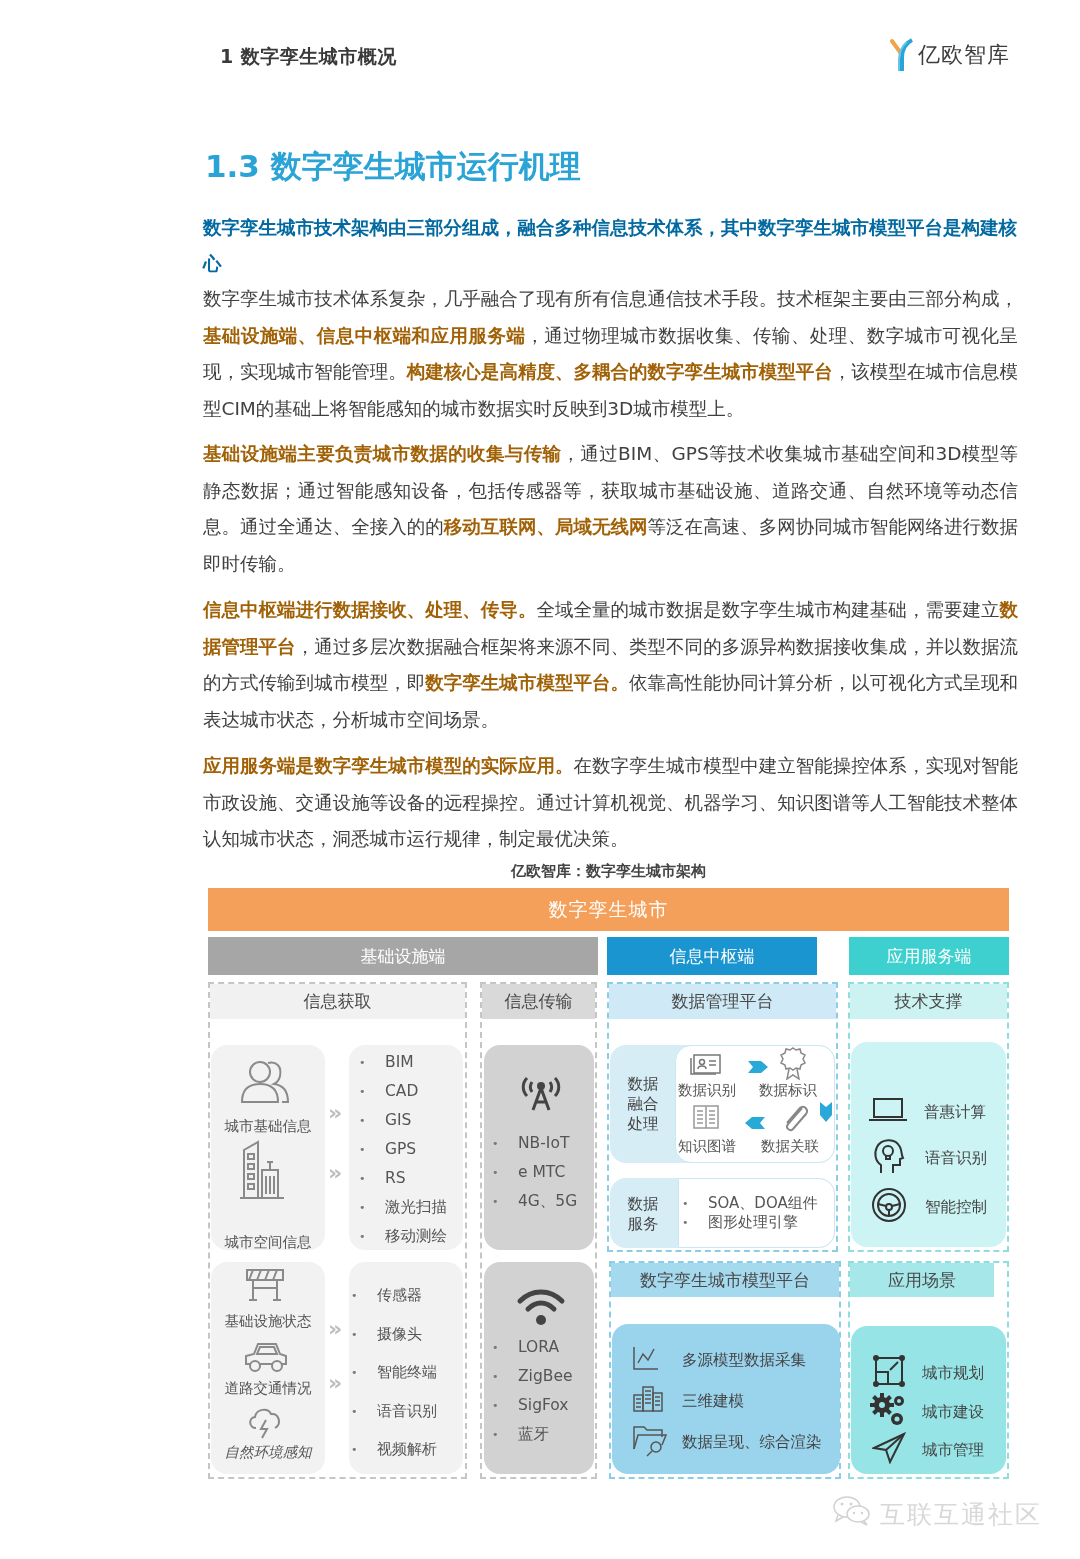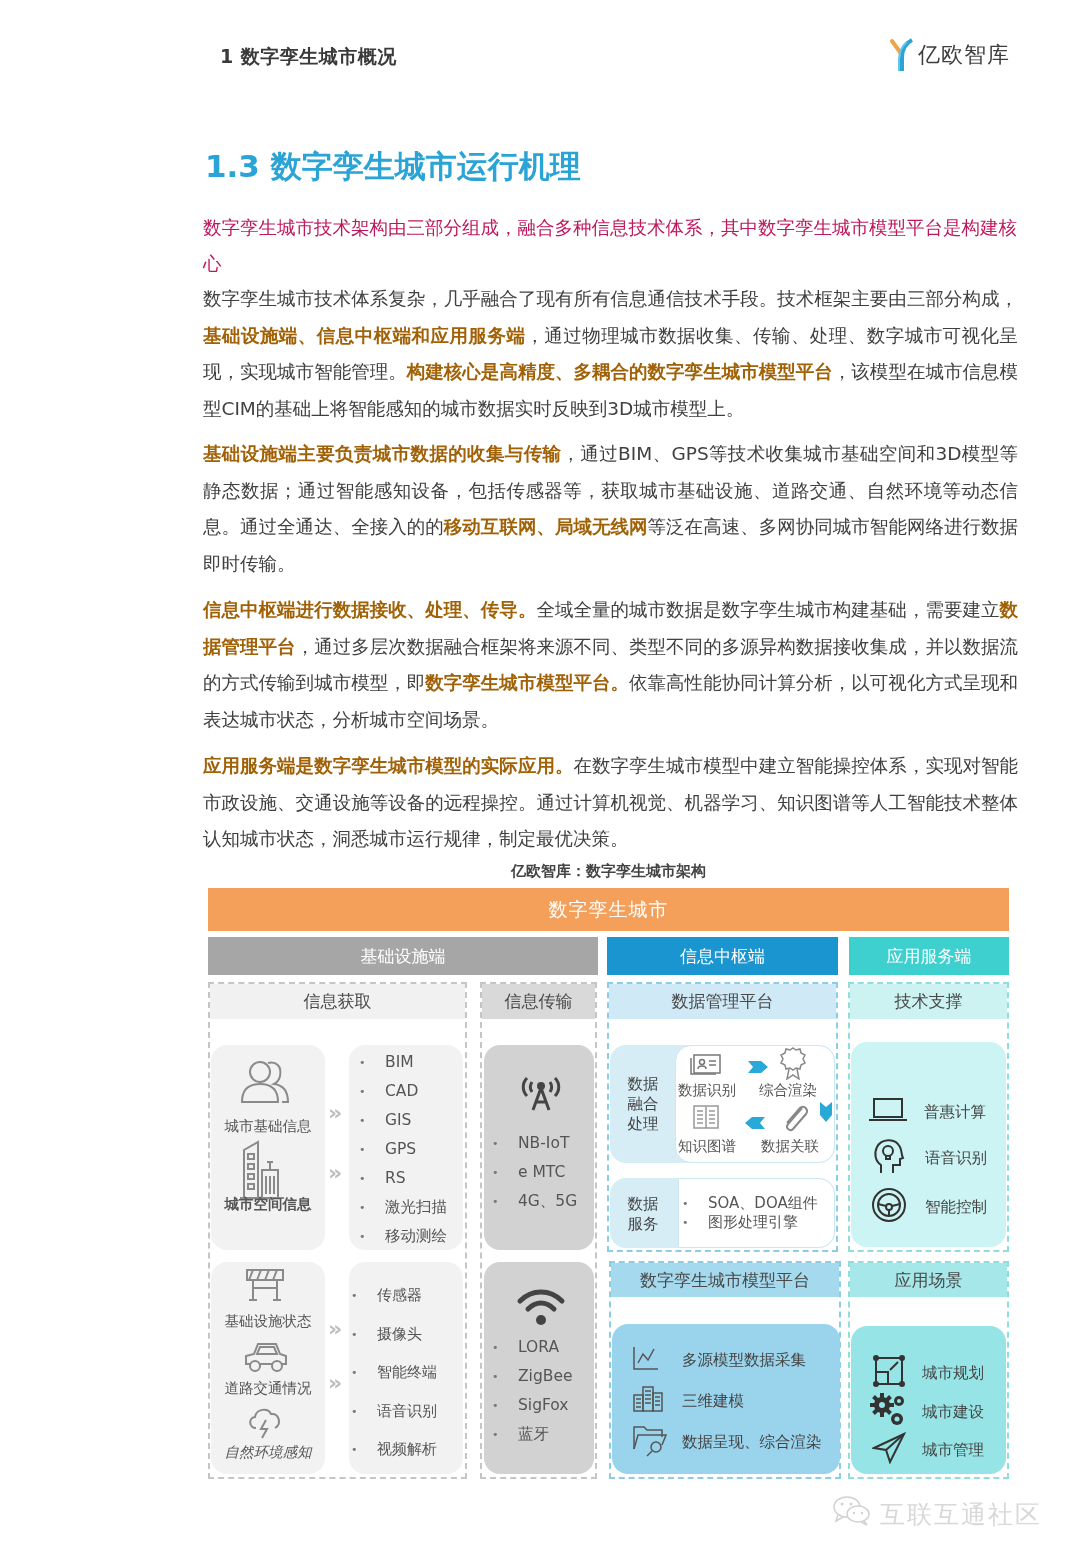--- a/index.html
+++ b/index.html
@@ -6,36 +6,36 @@
   html, body { width: 1080px; height: 1559px; background: #ffffff; overflow: hidden; }
   body { position: relative; font-family: "DejaVu Sans", "Liberation Sans", sans-serif; color: #404040; }
 
   .running-head { position: absolute; left: 220px; top: 44px; font-size: 19px; font-weight: bold; color: #3a3a3a; letter-spacing: 0.5px; }
   .logo { position: absolute; left: 890px; top: 38px; display: flex; align-items: center; gap: 4px; }
   .logo-mark { width: 24px; height: 34px; position: relative; }
   .logo-text { font-size: 22px; color: #3d3d3d; letter-spacing: 1px; }
 
   .section-title { position: absolute; left: 205px; top: 146px; font-size: 31px; font-weight: bold; color: #2aa3d6; }
 
-  .lead { position: absolute; left: 203px; top: 210px; width: 815px; font-size: 18.5px; font-weight: normal; color: #be185d; line-height: 36px; }
+  .lead { position: absolute; left: 203px; top: 210px; width: 815px; font-size: 18.5px; font-weight: bold; color: #0369a1; line-height: 36px; }
 
   .para { position: absolute; left: 203px; width: 815px; font-size: 18.5px; line-height: 36.5px; color: #404040; text-align: justify; }
   .para b { color: #a16207; }
   .p1 { top: 281px; }
   .p2 { top: 436px; }
   .p3 { top: 592px; }
   .p4 { top: 748px; }
 
   .fig-caption { position: absolute; left: 0; width: 1217px; top: 862px; text-align: center; font-size: 15px; font-weight: bold; color: #444; }
 
   
   .bar-top { position: absolute; left: 208px; top: 888px; width: 801px; height: 43px; background: #f5a05a; color: #fff; font-size: 19px; display: flex; align-items: center; justify-content: center; letter-spacing: 1px; }
   .bar { position: absolute; top: 937px; height: 38px; color: #fff; font-size: 17px; display: flex; align-items: center; justify-content: center; }
   .bar-infra { left: 208px; width: 390px; background: #a6a6a6; }
-  .bar-hub { left: 607px; width: 231px; background: #1a95d0; }
+  .bar-hub { left: 607px; width: 210px; background: #1a95d0; }
   .bar-app { left: 849px; width: 160px; background: #3ed0cf; }
 
   .dashbox { position: absolute; border: 2px dashed #c5c5c5; }
   .dashbox.blue { border-color: #8ccde6; }
   .dashbox.cyan { border-color: #8fdedd; }
 
   .subhead { position: absolute; height: 35px; display: flex; align-items: center; justify-content: center; font-size: 17px; color: #4a4a4a; }
 
   .card { position: absolute; border-radius: 16px; }
   .card.light { background: #f2f2f2; }
@@ -111,21 +111,21 @@
         <rect x="8" y="24" width="6" height="5"></rect>
         <rect x="8" y="34" width="6" height="5"></rect>
         <rect x="8" y="44" width="6" height="5"></rect>
         <rect x="22" y="30" width="16" height="28"></rect>
         <path d="M26 36 L26 54 M30 36 L30 54 M34 36 L34 54"></path>
         <path d="M30 30 L30 22 M27 22 L33 22"></path>
         <path d="M0 58 L44 58"></path>
       </g>
     </svg>
 </span>
-<div class="icon-label" style="left:210px; top:1195px;font-weight:bold;">城市空间信息</div>
+<div class="icon-label" style="left:210px; top:1233px;">城市空间信息</div>
 
 <div class="chev" style="left:328px; top:1100px;">»</div>
 <div class="chev" style="left:328px; top:1160px;">»</div>
 
 <div class="card light" style="left:349px; top:1045px; width:114px; height:205px;"></div>
 <ul class="bullet-list" style="left:357px; top:1048px;">
   <li>BIM</li>
   <li>CAD</li>
   <li>GIS</li>
   <li>GPS</li>
@@ -243,21 +243,21 @@
     </svg>
 </span>
 <span style="position:absolute; left:779px; top:1046px;">
   <svg width="28" height="34" viewBox="0 0 28 34">
       <g fill="none" stroke="#888" stroke-width="1.5">
         <path d="M14 2 L17 4 L21 3 L22 7 L26 9 L24 13 L26 17 L22 19 L21 23 L17 22 L14 24 L11 22 L7 23 L6 19 L2 17 L4 13 L2 9 L6 7 L7 3 L11 4 Z"></path>
         <path d="M10 23 L8 33 L14 29 L20 33 L18 23"></path>
       </g>
     </svg>
 </span>
-<div class="small-label" style="left:759px; top:1081px;">综合渲染</div>
+<div class="small-label" style="left:759px; top:1081px;">数据标识</div>
 <span style="position:absolute; left:820px; top:1102px;">
   <svg width="12" height="20" viewBox="0 0 12 20">
       <path d="M0 0 L6 5 L12 0 L12 13 L6 20 L0 13 Z" fill="#29a9d8"></path>
     </svg>
 </span>
 <span style="position:absolute; left:692px; top:1104px;">
   <svg width="28" height="26" viewBox="0 0 28 26">
       <g fill="none" stroke="#999" stroke-width="1.5">
         <rect x="2" y="2" width="24" height="22"></rect>
         <path d="M14 2 L14 24 M5 7 L11 7 M5 11 L11 11 M5 15 L11 15 M5 19 L11 19 M17 7 L23 7 M17 11 L23 11 M17 15 L23 15 M17 19 L23 19"></path>
@@ -361,21 +361,21 @@
           <circle cx="18" cy="18" r="11"></circle>
           <circle cx="18" cy="20" r="3"></circle>
           <path d="M7 17 L15 19 M29 17 L21 19 M18 23 L18 29"></path>
         </g>
       </svg>
   </span>
   <span style="margin-left:2px;">智能控制</span>
 </div>
 
 <div class="dashbox cyan" style="left:848px; top:1261px; width:161px; height:218px;"></div>
-<div class="subhead" style="left:850px; top:1263px; width:157px; height:34px; background:#a6e8ea;">应用场景</div>
+<div class="subhead" style="left:850px; top:1263px; width:144px; height:34px; background:#a6e8ea;">应用场景</div>
 <div class="card teal" style="left:851px; top:1326px; width:155px; height:148px;"></div>
 <div class="row-item" style="left:872px; top:1354px;">
   <span>
     <svg width="34" height="34" viewBox="0 0 34 34">
         <g fill="none" stroke="#333" stroke-width="2">
           <rect x="4" y="4" width="26" height="26"></rect>
           <path d="M4 18 L16 18 L16 30"></path>
           <path d="M18 16 L26 8"></path>
         </g>
         <g fill="#333">

